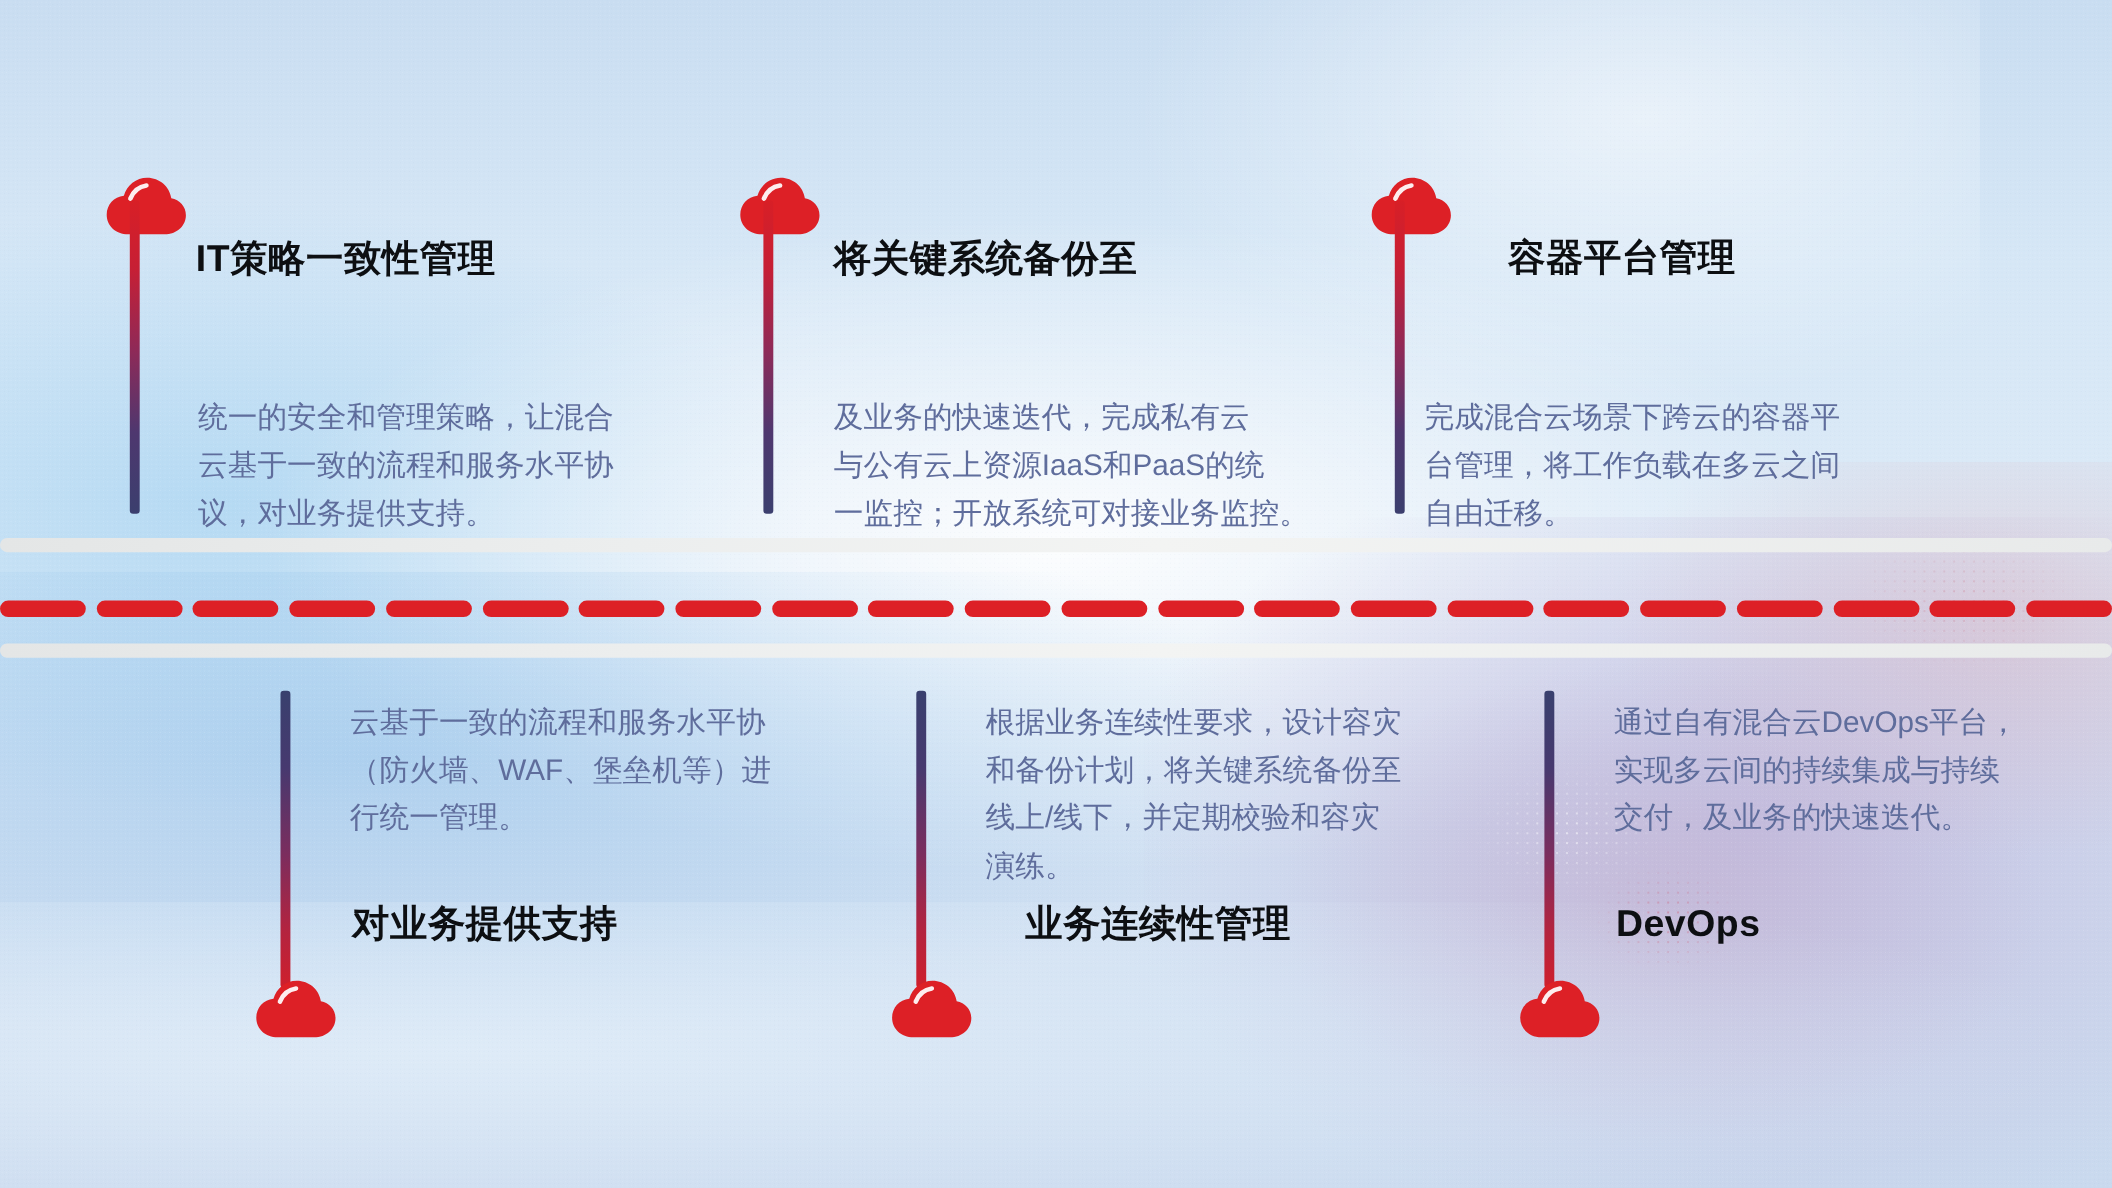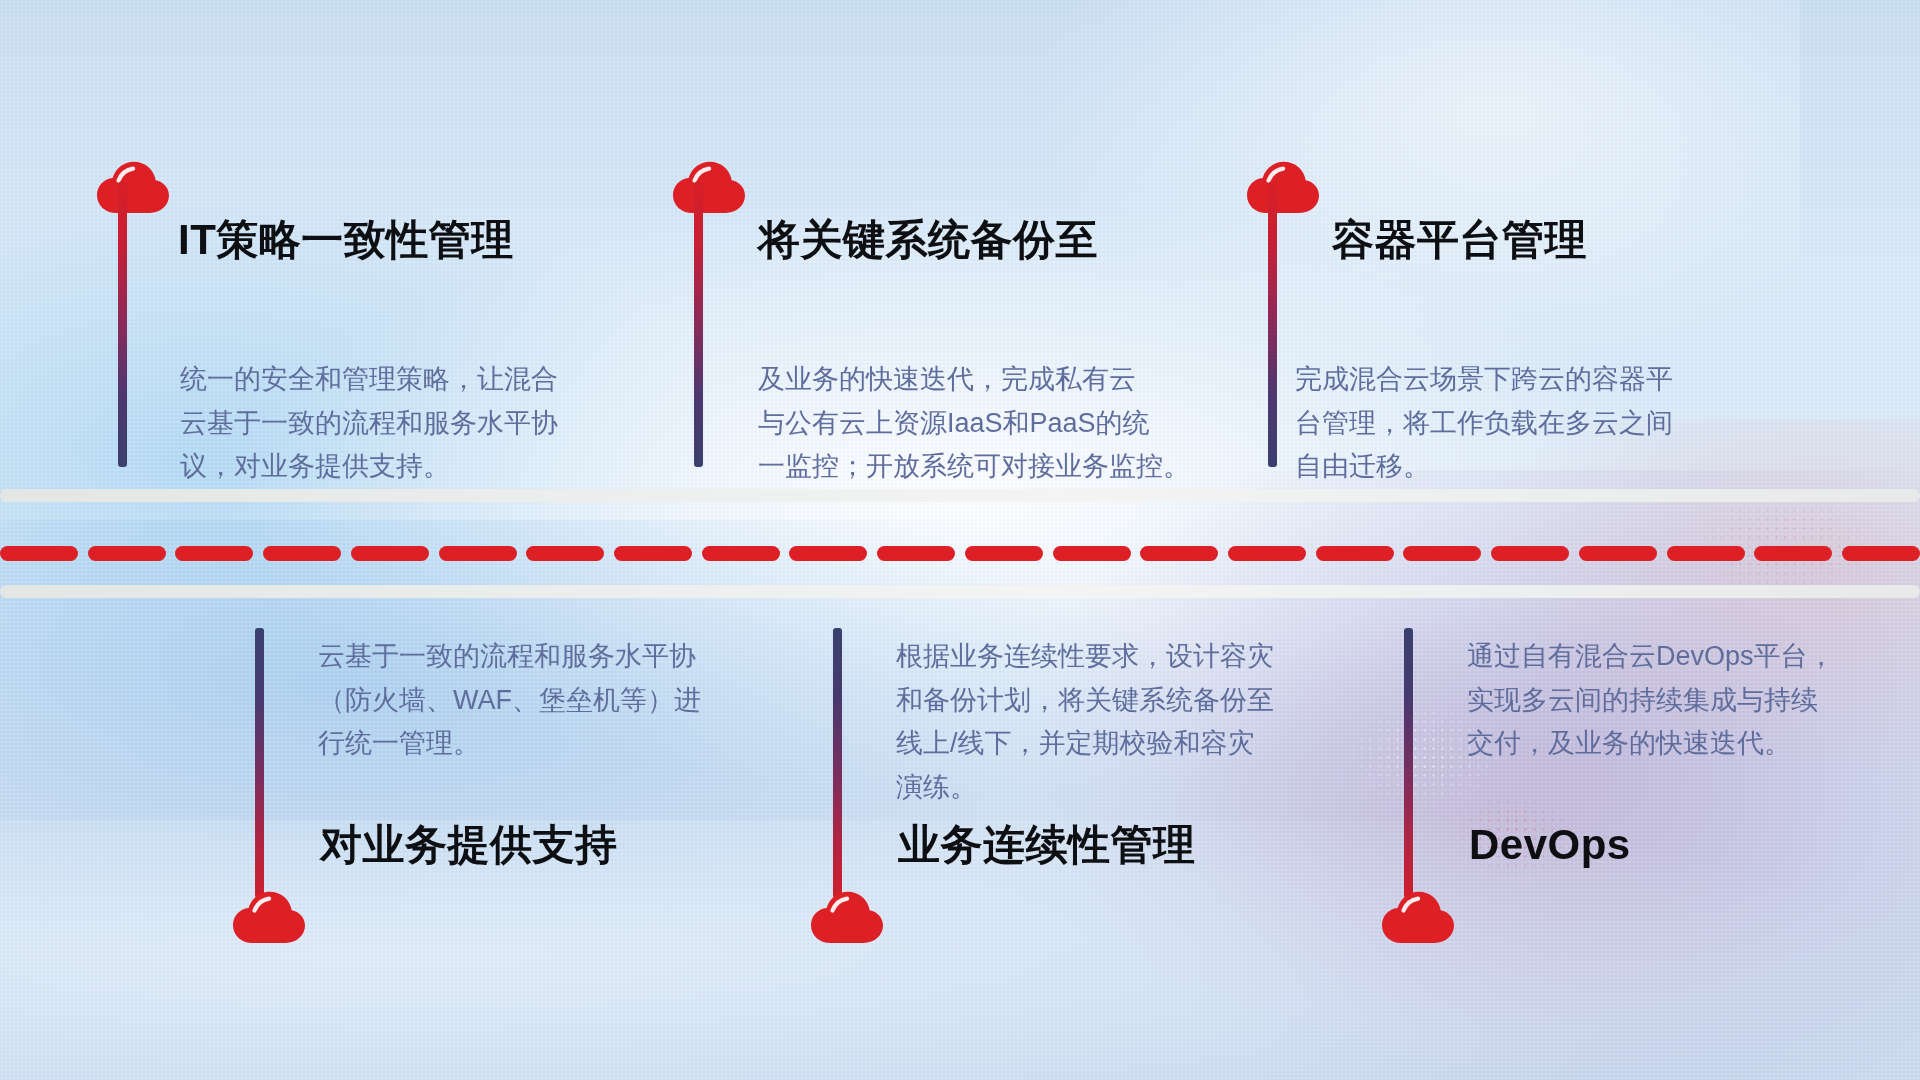--- a/index.html
+++ b/index.html
@@ -149,21 +149,21 @@
 
   .cloud {
     position: absolute;
     width: 74px; height: 54px;
   }
   .cloud svg { display: block; width: 100%; height: 100%; }
 
   .col-title {
     position: absolute;
     color: #0d0f12;
-    font-size: 42px;
+    font-size: 34px;
     font-weight: 700;
     letter-spacing: 0.5px;
     white-space: nowrap;
     line-height: 1.2;
   }
   .col-body {
     position: absolute;
     color: #5f6d9c;
     font-size: 27px;
     line-height: 1.62;
@@ -260,21 +260,21 @@
   </div>
 
   <div class="col top-col">
     <div class="cloud" style="left:1246px;">
       <svg viewBox="0 0 74 54" xmlns="http://www.w3.org/2000/svg">
         <path d="M20.5 53C9.2 53 1 45.2 1 35.2c0-9.1 6.6-16.3 15.6-17.2C19.3 8.6 27.8 1.7 37.8 1.7c11.2 0 20.3 8 21.9 18.6 7.6 1.3 13.3 7.6 13.3 15.3C73 45.2 64.8 53 53.5 53H20.5z" fill="#dd2026"></path>
         <path d="M22.5 20.5c2.6-6.4 8.1-10.9 14.6-11.9" fill="none" stroke="#ffffff" stroke-width="4.2" stroke-linecap="round" opacity="0.92"></path>
       </svg>
     </div>
     <div class="stem down" style="left:1268px;"></div>
-    <div class="col-title" style="left:1332px;">容器平台管理</div>
+    <div class="col-title" style="left:1371px;font-family:Liberation Serif, serif;">容器平台管理</div>
     <div class="col-body" style="left:1295px; width:450px;">完成混合云场景下跨云的容器平
 台管理，将工作负载在多云之间
 自由迁移。</div>
   </div>
 
   <div class="col bot-col">
     <div class="stem up" style="left:255px;"></div>
     <div class="col-body" style="left:318px; width:420px;">云基于一致的流程和服务水平协
 （防火墙、WAF、堡垒机等）进
 行统一管理。</div>
@@ -286,21 +286,21 @@
       </svg>
     </div>
   </div>
 
   <div class="col bot-col">
     <div class="stem up" style="left:833px;"></div>
     <div class="col-body" style="left:896px; width:430px;">根据业务连续性要求，设计容灾
 和备份计划，将关键系统备份至
 线上/线下，并定期校验和容灾
 演练。</div>
-    <div class="col-title" style="left:898px;">业务连续性管理</div>
+    <div class="col-title" style="left:932px;">业务连续性管理</div>
     <div class="cloud" style="left:810px;">
       <svg viewBox="0 0 74 54" xmlns="http://www.w3.org/2000/svg">
         <path d="M20.5 53C9.2 53 1 45.2 1 35.2c0-9.1 6.6-16.3 15.6-17.2C19.3 8.6 27.8 1.7 37.8 1.7c11.2 0 20.3 8 21.9 18.6 7.6 1.3 13.3 7.6 13.3 15.3C73 45.2 64.8 53 53.5 53H20.5z" fill="#dd2026"></path>
         <path d="M22.5 20.5c2.6-6.4 8.1-10.9 14.6-11.9" fill="none" stroke="#ffffff" stroke-width="4.2" stroke-linecap="round" opacity="0.92"></path>
       </svg>
     </div>
   </div>
 
   <div class="col bot-col">
     <div class="stem up" style="left:1404px;"></div>

